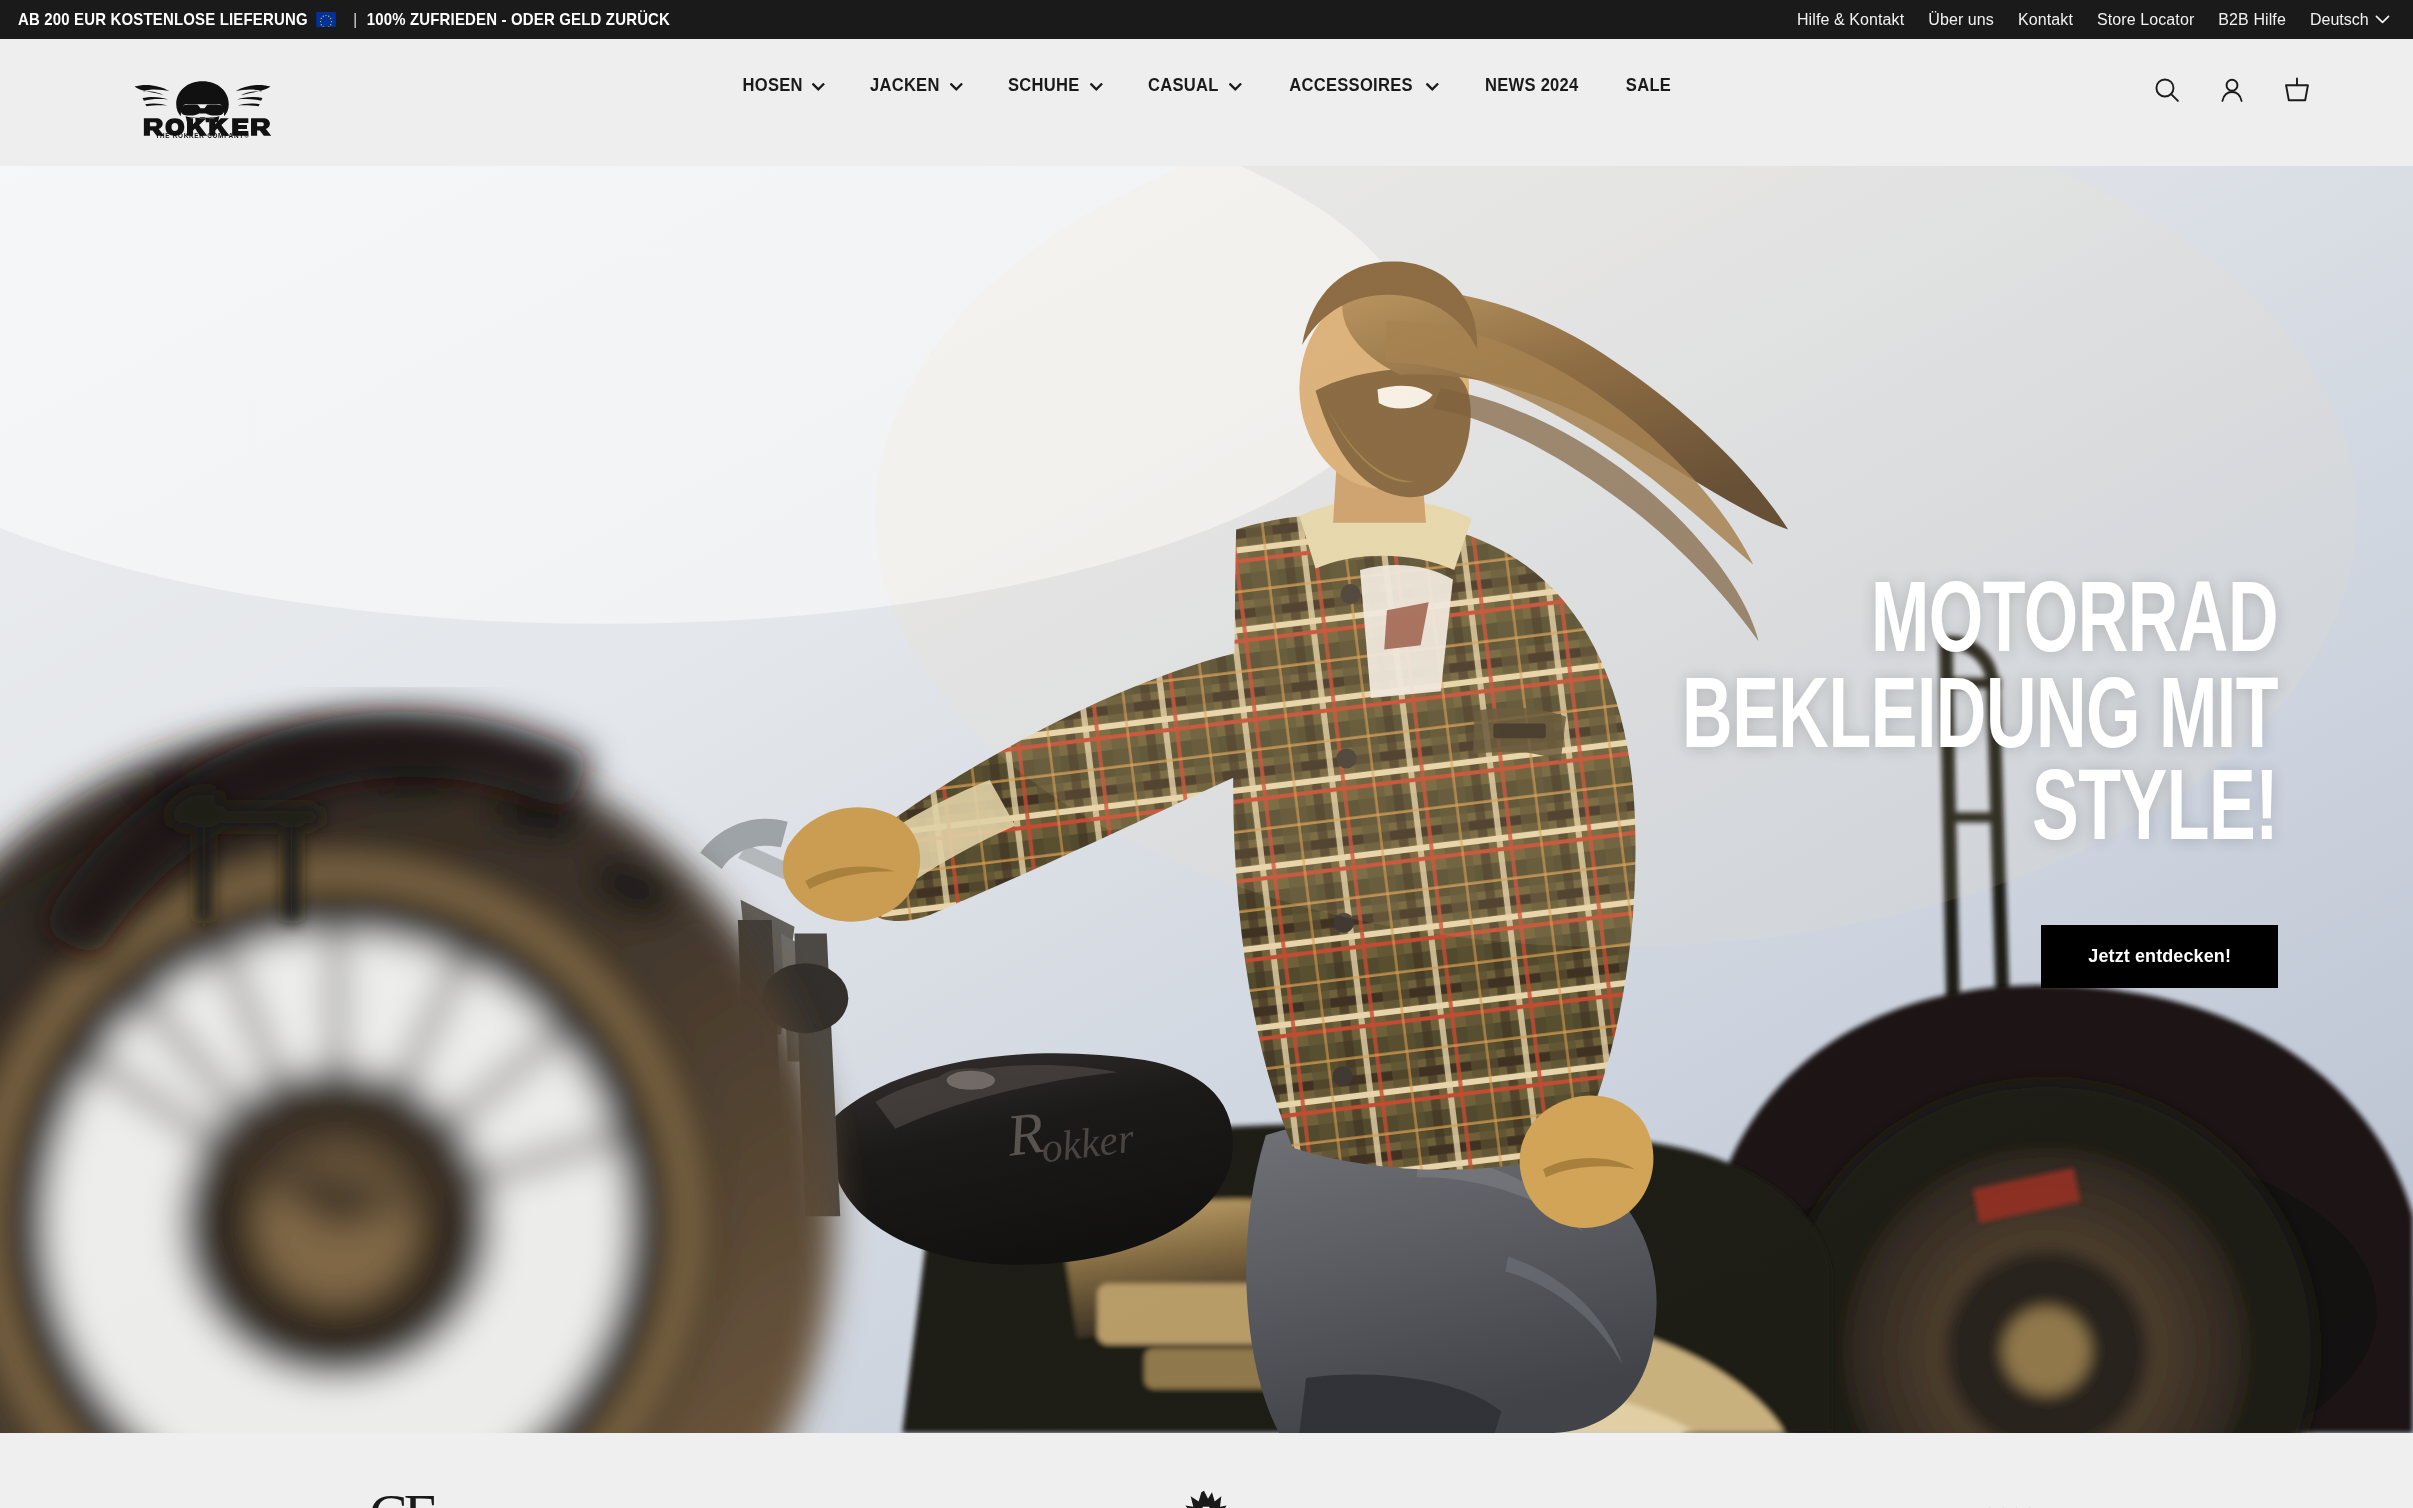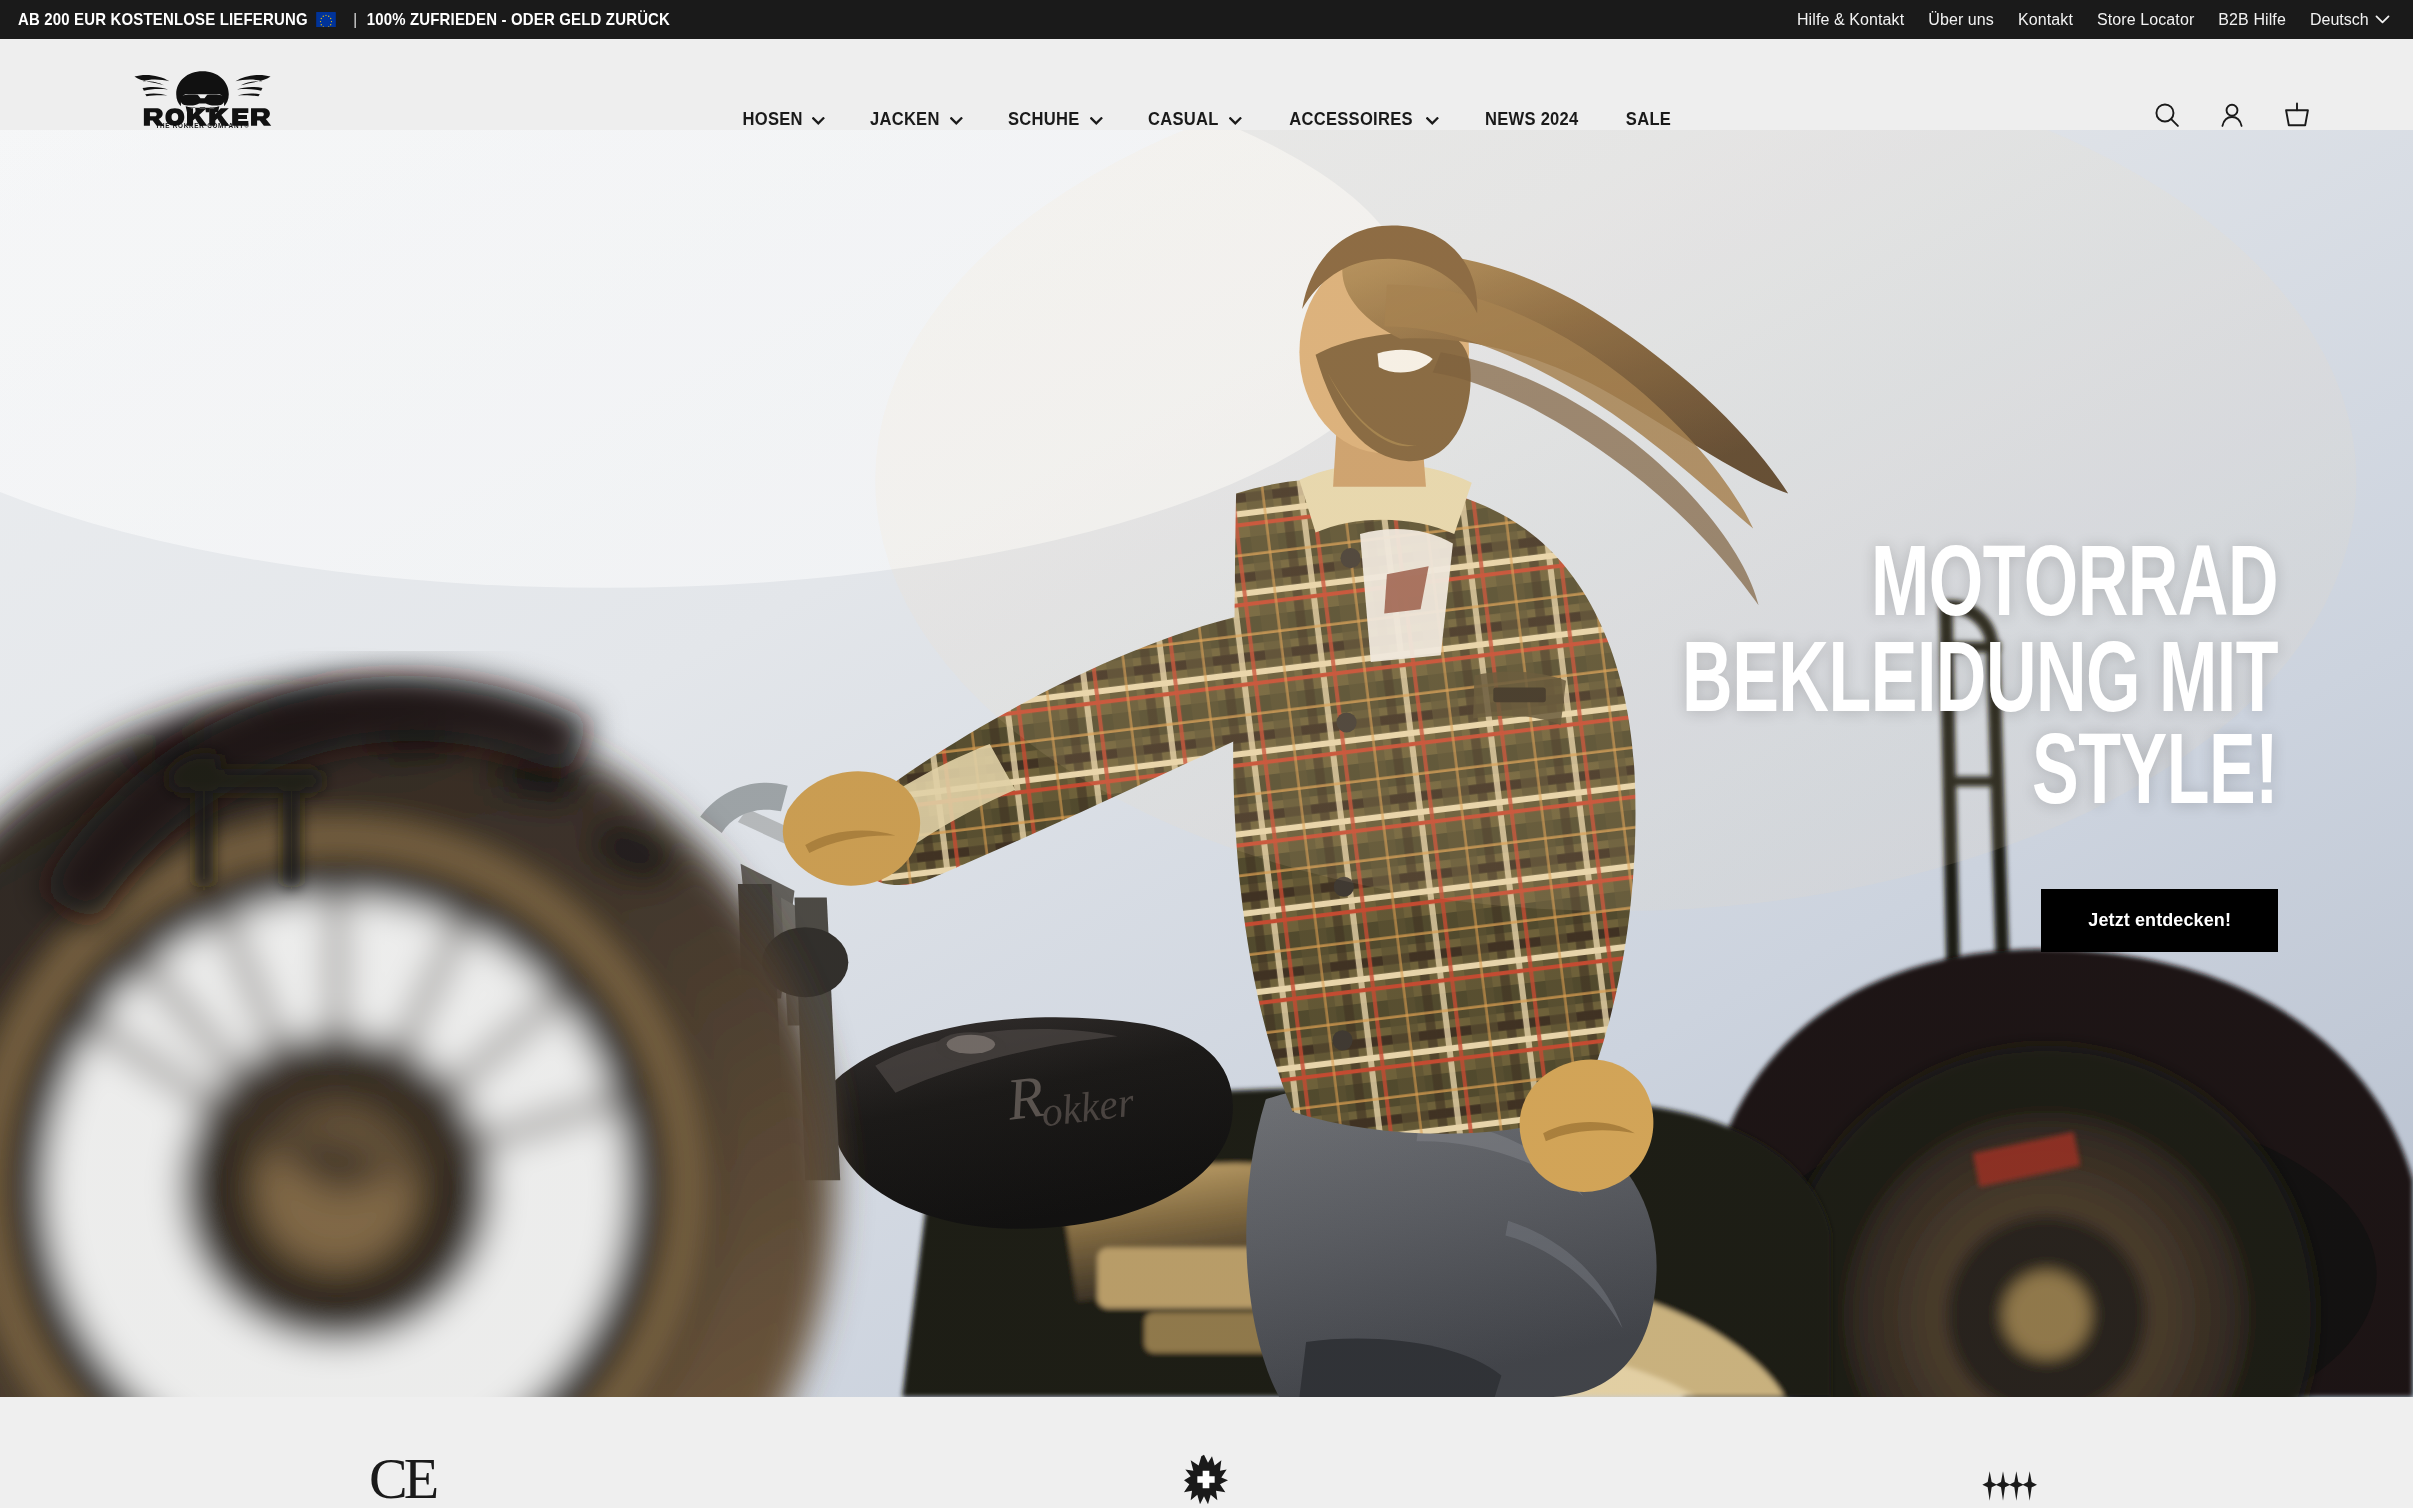--- a/index.html
+++ b/index.html
@@ -35,21 +35,21 @@
   }
   .lang-select{
     display:flex; align-items:center; gap:6.7px; padding:0 2.7px 0 12px;
     color:#f2f2f2; font-size:16px; cursor:pointer; white-space:nowrap;
   }
   .chev{ display:inline-block; }
 
   
   .header{
     position:relative; width:100%; height:91px; background:#eeeeee;
-    display:flex; align-items:flex-end;
+    display:flex; align-items:flex-start;margin-top:36px;
   }
   .logo-wrap{
     margin-left:125px; width:155px; height:65px;
     display:flex; align-items:center; justify-content:center;
   }
   .logo-svg{ width:155px; height:65px; display:block; }
 
   .main-nav{
     position:absolute; left:50%; transform:translateX(-50%);
     display:flex; align-items:center; gap:0;

